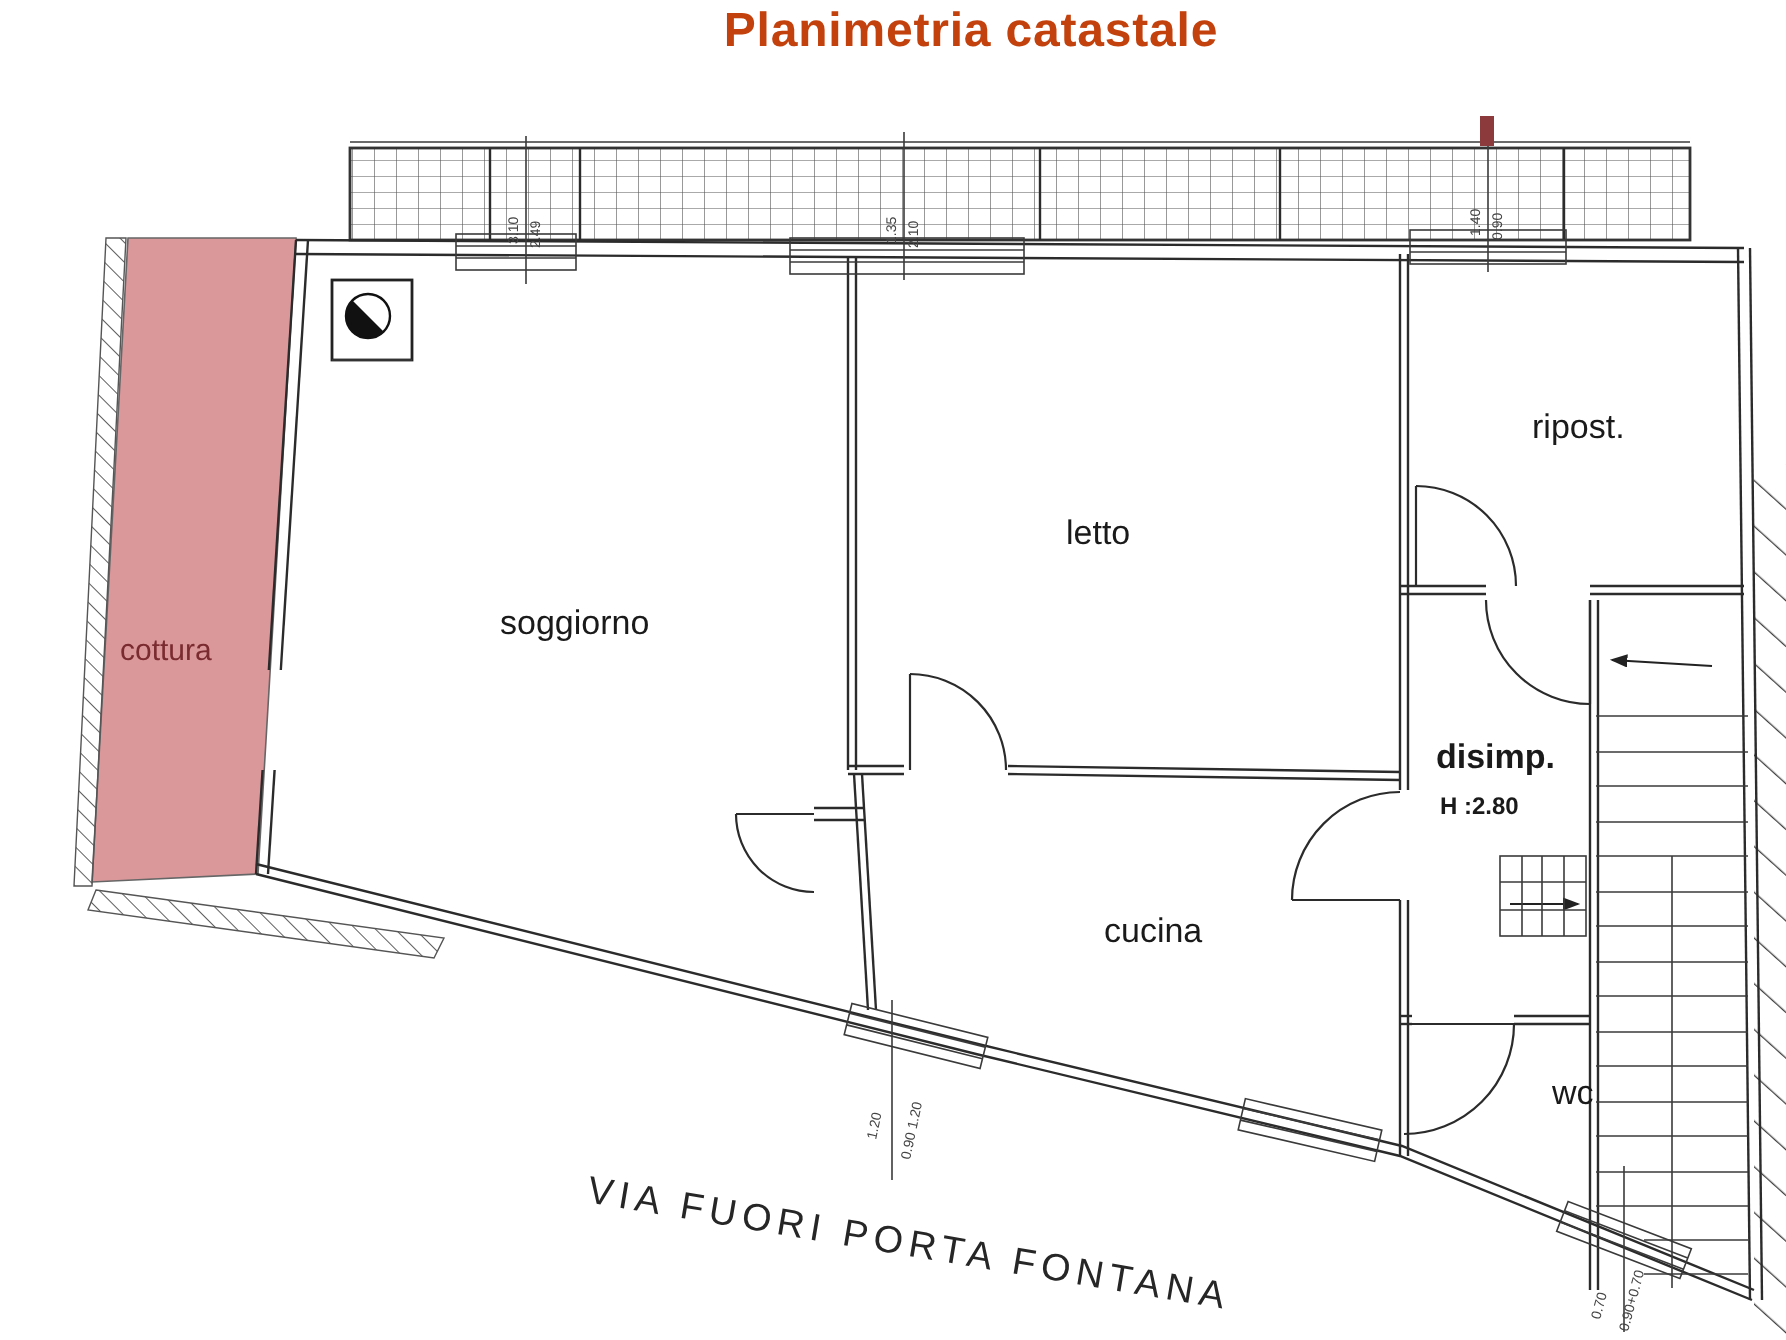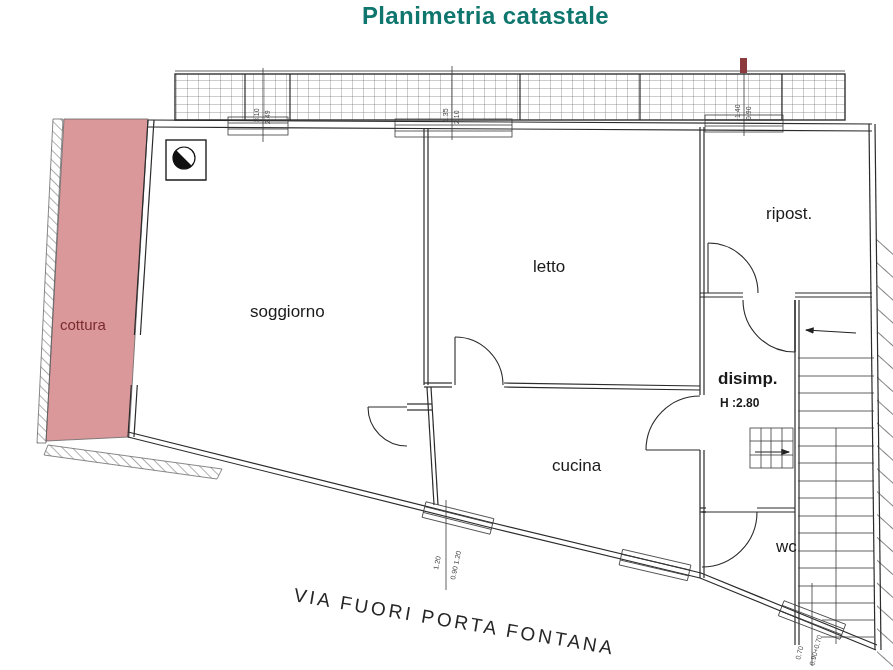--- a/index.html
+++ b/index.html
@@ -2,21 +2,21 @@
 <html><head>
 <meta charset="utf-8">
 <style>
   html,body{margin:0;padding:0;background:#ffffff;}
   .stage{
     position:relative;width:893px;height:670px;background:#ffffff;
     font-family:"Liberation Sans","DejaVu Sans",sans-serif;overflow:hidden;
   }
   .page-title{
     position:absolute;top:2px;left:0;right:0;text-align:center;padding-left:78px;
-    font-size:24px;font-weight:600;color:#0f766e;letter-spacing:.4px;
+    font-size:24px;font-weight:600;color:#c2410c;letter-spacing:.4px;
   }
   svg{position:absolute;left:0;top:0;}
   .ln{stroke:#2b2b2b;stroke-width:1.2;fill:none;}
   .thin{stroke:#3a3a3a;stroke-width:0.8;fill:none;}
   .room-label{fill:#1a1a1a;font-size:17px;}
   .small-label{fill:#1a1a1a;font-size:12px;font-weight:600;}
   .dim{fill:#444;font-size:7px;}
   .street{fill:#262626;font-size:19px;letter-spacing:3px;font-weight:500;}
 </style>
 </head>

